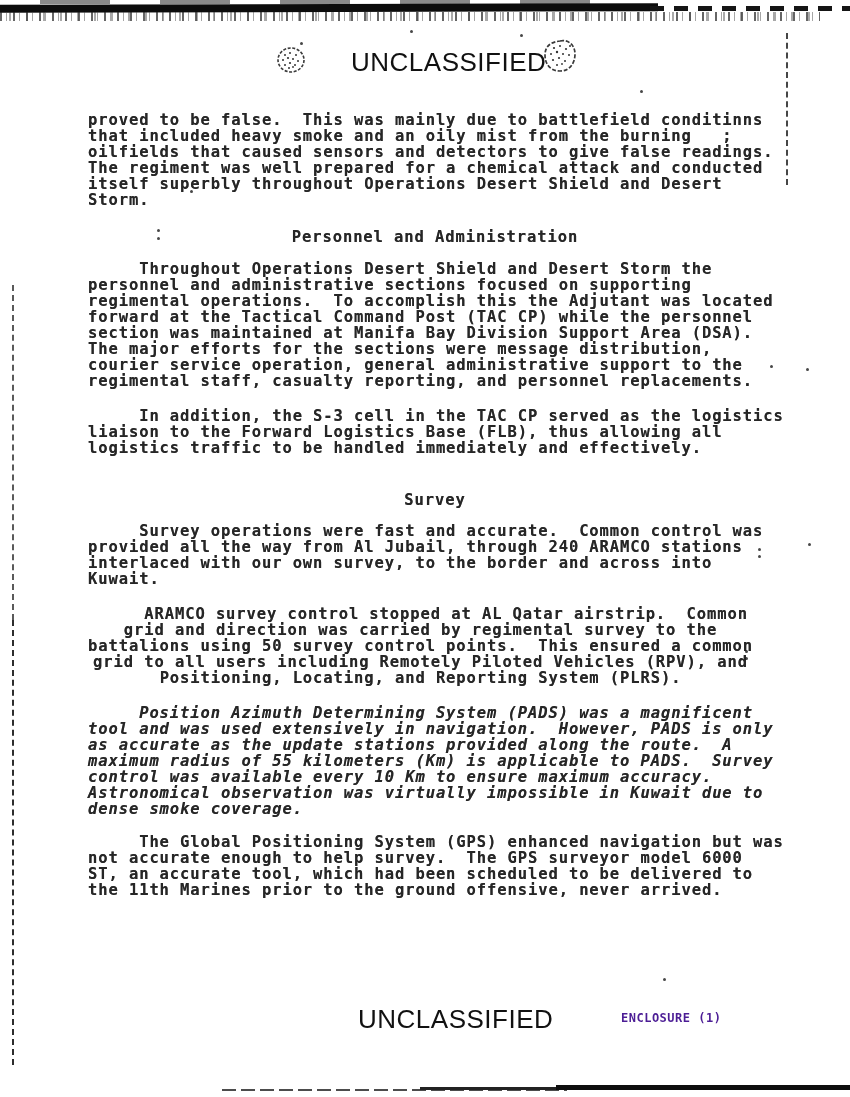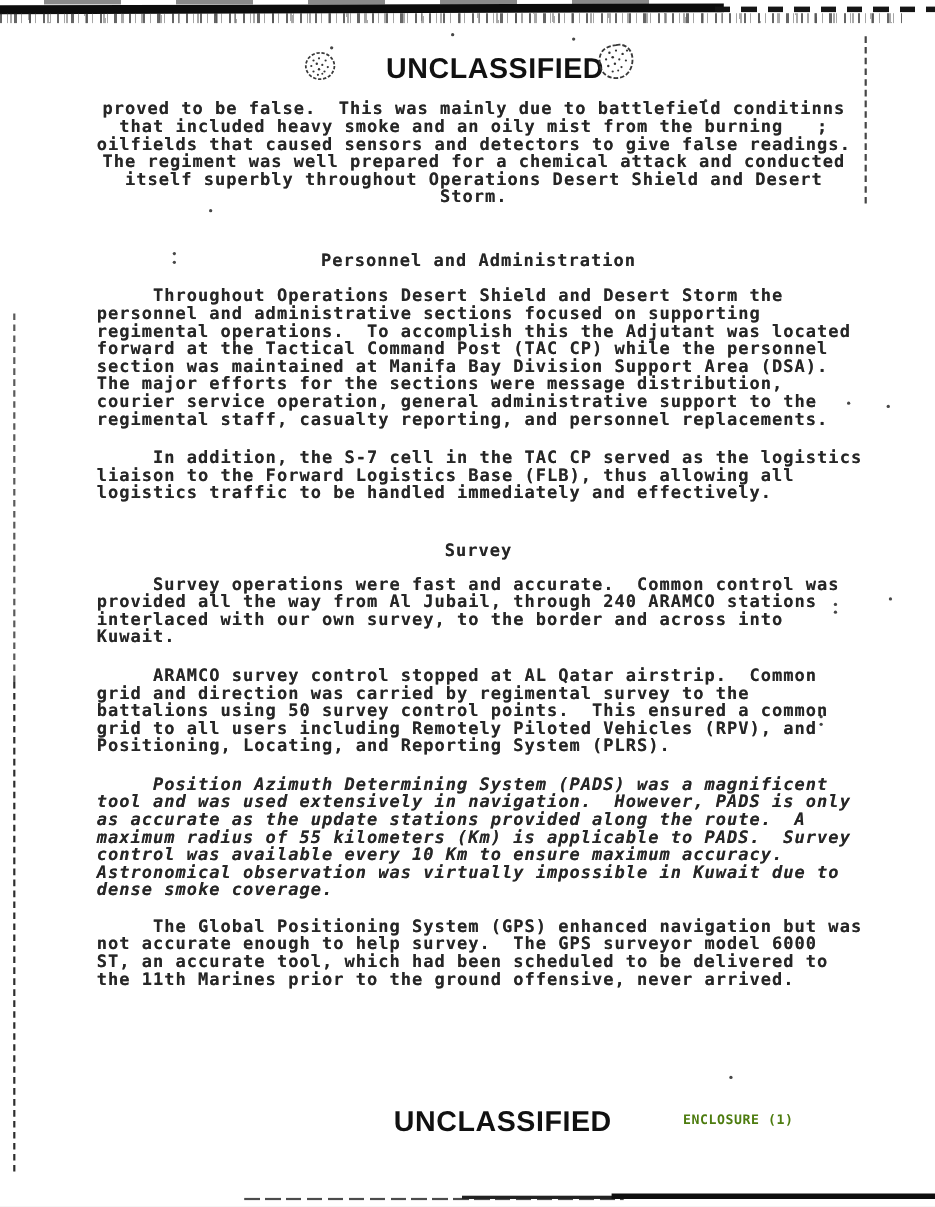--- a/index.html
+++ b/index.html
@@ -22,32 +22,32 @@
     color: #262626;
     white-space: pre;
     text-shadow: 0 0 0.5px rgba(20,20,20,0.55);
   }
   .para { left: 88px; }
   .section-heading { left: 88px; width: 694px; text-align: center; }
   
   .banner {
     position: absolute;
     font-family: "Liberation Sans", sans-serif;
-    font-weight: bold;
+    font-weight: normal;
     font-size: 26px;
     letter-spacing: 0.5px;
     color: #111;
   }
   .enclosure {
     position: absolute;
     font-family: "DejaVu Sans Mono", "Liberation Mono", monospace;
     font-weight: 700;
     font-size: 12px;
     letter-spacing: 0.5px;
-    color: #4d7c0f;
+    color: #4c1d95;
     white-space: pre;
   }
   
   .top-gray { position: absolute; top: 0; left: 40px; width: 560px; height: 4px;
     background: repeating-linear-gradient(90deg,#8a8a8a 0 70px, transparent 70px 120px); }
   .top-bar { position: absolute; top: 4px; left: 0; width: 658px; height: 8px;
     background: #0c0c0c; transform: skewY(-0.15deg); }
   .top-bar-right { position: absolute; top: 6px; left: 650px; width: 200px; height: 5px;
     background: repeating-linear-gradient(90deg,#151515 0 14px, transparent 14px 24px); }
   .top-speckle { position: absolute; top: 12px; left: 0; width: 820px; height: 9px; opacity: .8;
@@ -112,50 +112,50 @@
       <circle cx="28" cy="17" r="1"></circle>
         <circle cx="12" cy="22" r="1.1"></circle>
         <circle cx="18" cy="20" r="1.1"></circle>
       <circle cx="24" cy="23" r="1"></circle>
         <circle cx="16" cy="27" r="1"></circle>
         <circle cx="21" cy="26" r="0.9"></circle>
       <circle cx="29" cy="8" r="1"></circle>
     </g>
   </svg>
 
-  <div class="typewriter para" style="top:91px;text-align:center;">proved to be false.  This was mainly due to battlefield conditinns
+  <div class="typewriter para" style="top:112px;">proved to be false.  This was mainly due to battlefield conditinns
 that included heavy smoke and an oily mist from the burning   ;
 oilfields that caused sensors and detectors to give false readings.
 The regiment was well prepared for a chemical attack and conducted
 itself superbly throughout Operations Desert Shield and Desert
 Storm.</div>
 
   <div class="typewriter section-heading" style="top:229px;">Personnel and Administration</div>
 
   <div class="typewriter para" style="top:261px;">     Throughout Operations Desert Shield and Desert Storm the
 personnel and administrative sections focused on supporting
 regimental operations.  To accomplish this the Adjutant was located
 forward at the Tactical Command Post (TAC CP) while the personnel
 section was maintained at Manifa Bay Division Support Area (DSA).
 The major efforts for the sections were message distribution,
 courier service operation, general administrative support to the
 regimental staff, casualty reporting, and personnel replacements.</div>
 
-  <div class="typewriter para" style="top:408px;">     In addition, the S-7 cell in the TAC CP served as the logistics
+  <div class="typewriter para" style="top:408px;">     In addition, the S-3 cell in the TAC CP served as the logistics
 liaison to the Forward Logistics Base (FLB), thus allowing all
 logistics traffic to be handled immediately and effectively.</div>
 
   <div class="typewriter section-heading" style="top:492px;">Survey</div>
 
   <div class="typewriter para" style="top:523px;">     Survey operations were fast and accurate.  Common control was
 provided all the way from Al Jubail, through 240 ARAMCO stations
 interlaced with our own survey, to the border and across into
 Kuwait.</div>
 
-  <div class="typewriter para" style="top:606px;">     ARAMCO survey control stopped at AL Qatar airstrip.  Common
+  <div class="typewriter para" style="top:606px;text-align:center;">     ARAMCO survey control stopped at AL Qatar airstrip.  Common
 grid and direction was carried by regimental survey to the
 battalions using 50 survey control points.  This ensured a common
 grid to all users including Remotely Piloted Vehicles (RPV), and
 Positioning, Locating, and Reporting System (PLRS).</div>
 
   <div class="typewriter para" style="top:705px;font-style:italic;">     Position Azimuth Determining System (PADS) was a magnificent
 tool and was used extensively in navigation.  However, PADS is only
 as accurate as the update stations provided along the route.  A
 maximum radius of 55 kilometers (Km) is applicable to PADS.  Survey
 control was available every 10 Km to ensure maximum accuracy.

